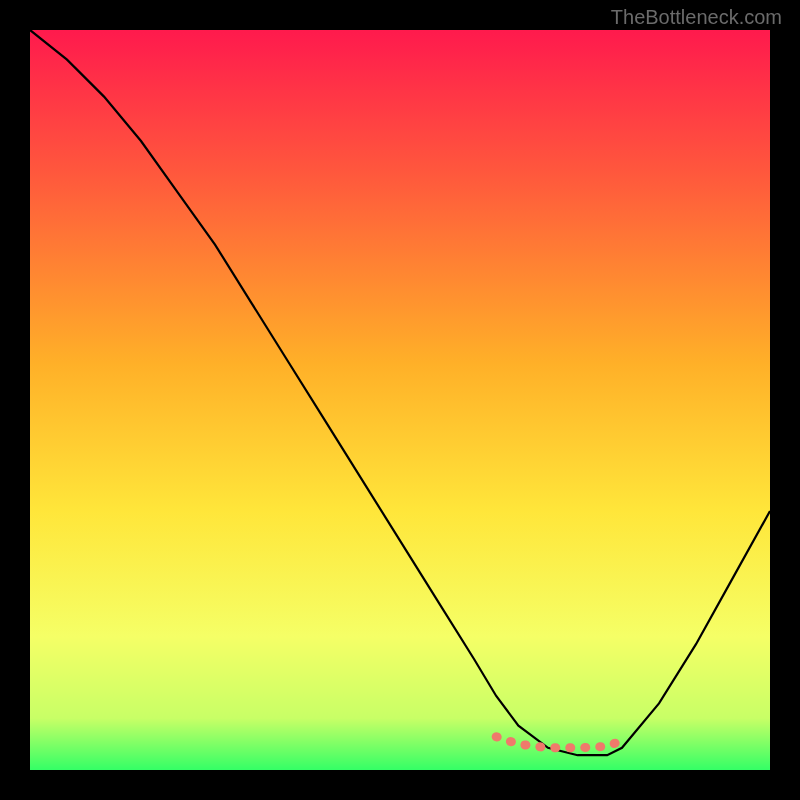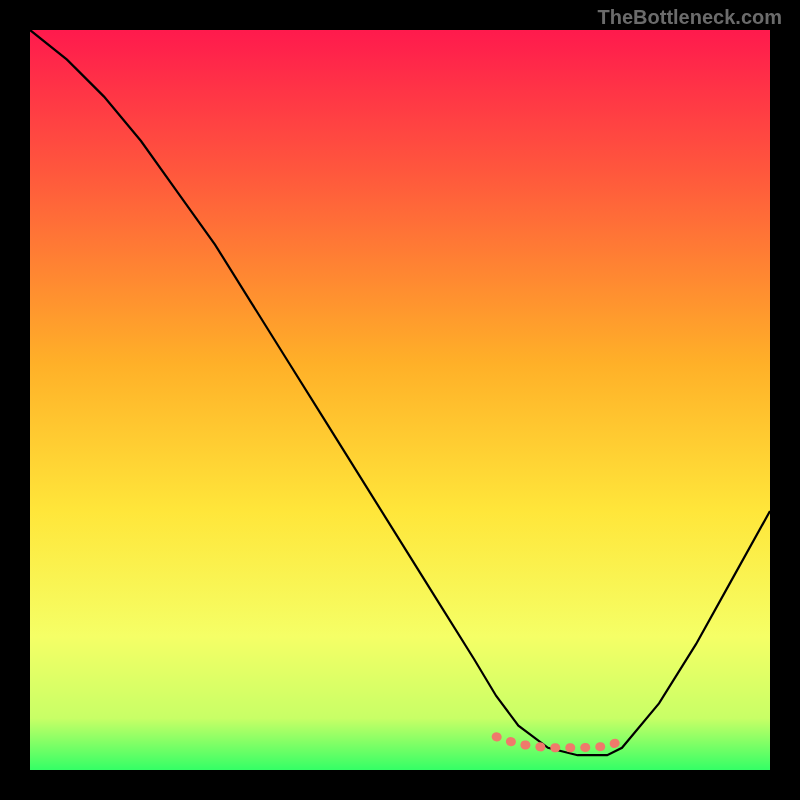--- a/index.html
+++ b/index.html
@@ -10,21 +10,21 @@
     height: 800px;
     position: relative;
     font-family: Arial, sans-serif;
   }
   .watermark {
     position: absolute;
     top: 6px;
     right: 18px;
     color: #6b6b6b;
     font-size: 20px;
-    font-weight: bold;
+    font-weight: normal;
     z-index: 10;
   }
   .plot-area {
     position: absolute;
     left: 30px;
     top: 30px;
     width: 740px;
     height: 740px;
   }
   .plot-area svg {

